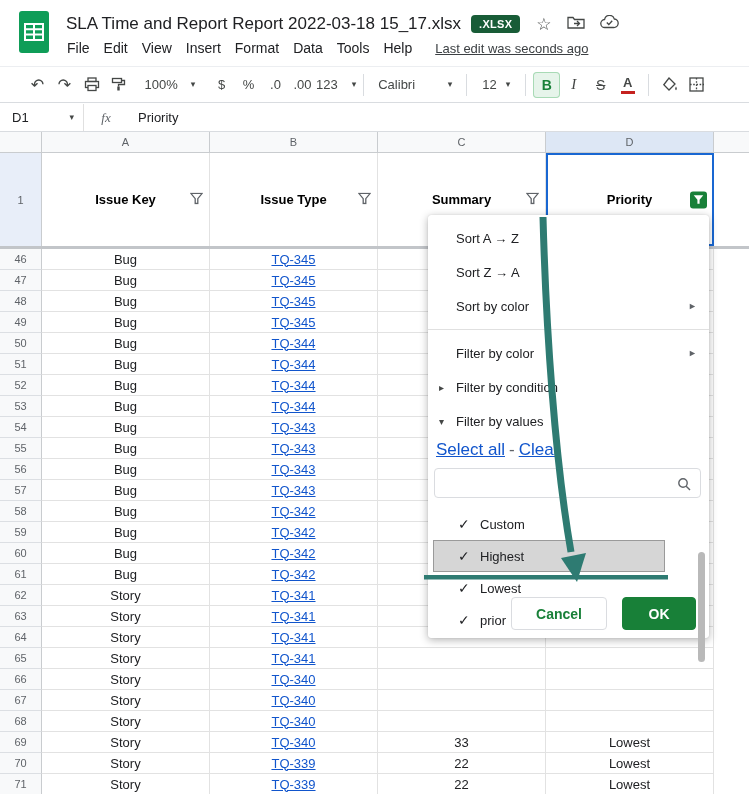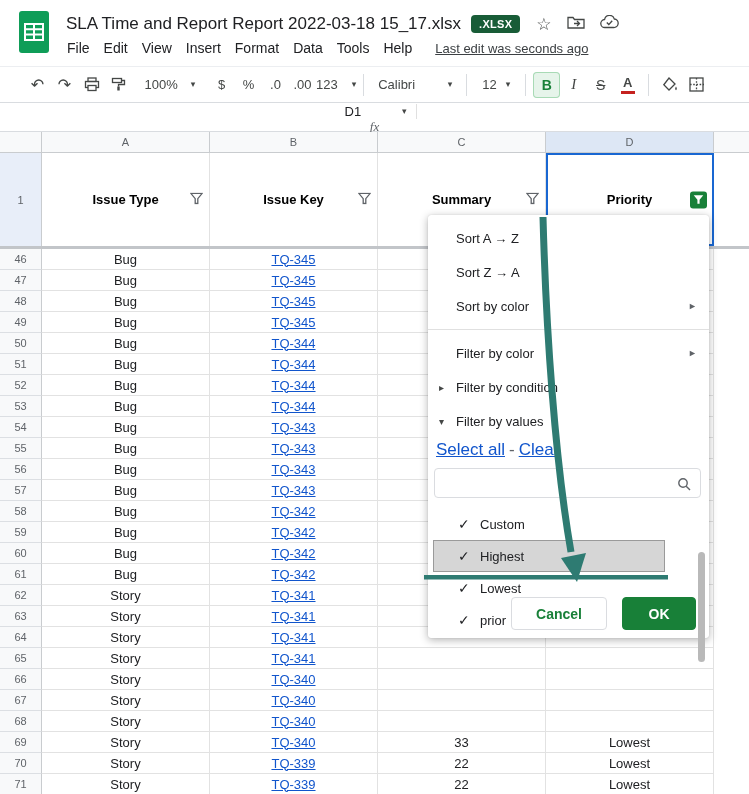--- a/index.html
+++ b/index.html
@@ -34,21 +34,21 @@
 .tb-size{min-width:44px;justify-content:space-between;padding:0 8px;font-size:13px;}
 .tb-bold{color:var(--accent-green);font-weight:bold;background:#e6f4ea;
   box-shadow:inset 0 0 0 1px #a8dab5;}
 .tb-italic{font-family:"Liberation Serif",serif;font-style:italic;font-size:15px;}
 .tb-strike{text-decoration:line-through;}
 .tb-color{flex-direction:column;line-height:1;font-size:13px;font-weight:bold;gap:2px;}
 .tb-color .bar{width:14px;height:3px;background:#c5221f;}
 
 
 .formula-bar{position:absolute;top:104px;left:0;right:0;height:28px;border-bottom:1px solid #d9dce0;
-  display:flex;align-items:center;font-size:13px;flex-direction:column;}
+  display:flex;align-items:center;font-size:13px;}
 .name-box{width:84px;height:100%;display:flex;align-items:center;justify-content:space-between;
   padding:0 9px 0 12px;border-right:1px solid #e0e0e0;}
 .fx-label{width:44px;text-align:center;font-family:"Liberation Serif",serif;font-style:italic;color:#5f6368;}
 .formula-content{padding-left:10px;}
 
 
 .sheet{position:absolute;top:132px;left:0;right:0;bottom:0;background:#fff;}
 .col-headers{display:flex;height:21px;}
 .corner{width:42px;background:#f8f9fa;border-right:1px solid #c9cccf;border-bottom:1px solid #c9cccf;}
 .col-h{width:168px;background:#f8f9fa;border-right:1px solid #c9cccf;border-bottom:1px solid #c9cccf;
@@ -226,29 +226,29 @@
       <div class="col-h">A</div>
       <div class="col-h">B</div>
       <div class="col-h">C</div>
       <div class="col-h selected">D</div>
       <div class="col-filler"></div>
     </div>
 
     <div class="header-row">
       <div class="hgutter">1</div>
       <div class="hcell">
-        <span>Issue Type</span>
+        <span>Issue Key</span>
         <span class="funnel">
           <svg width="13" height="12" viewBox="0 0 13 12">
               <path d="M0.8 0.8H12.2L7.8 6.2V11H5.2V6.2z" fill="none" stroke="#5f6368" stroke-width="1.3"></path>
             </svg>
         </span>
       </div>
       <div class="hcell">
-        <span>Issue Key</span>
+        <span>Issue Type</span>
         <span class="funnel">
           <svg width="13" height="12" viewBox="0 0 13 12">
               <path d="M0.8 0.8H12.2L7.8 6.2V11H5.2V6.2z" fill="none" stroke="#5f6368" stroke-width="1.3"></path>
             </svg>
         </span>
       </div>
       <div class="hcell">
         <span>Summary</span>
         <span class="funnel">
           <svg width="13" height="12" viewBox="0 0 13 12">

